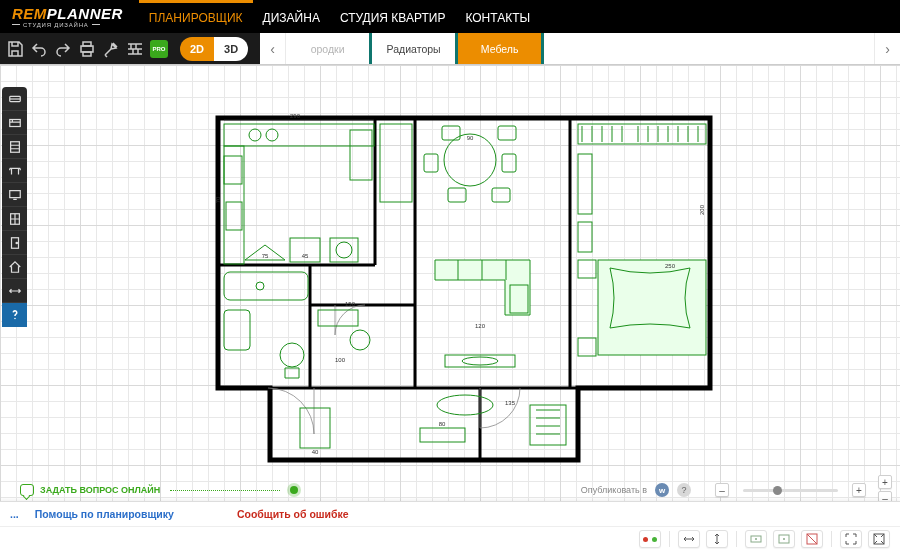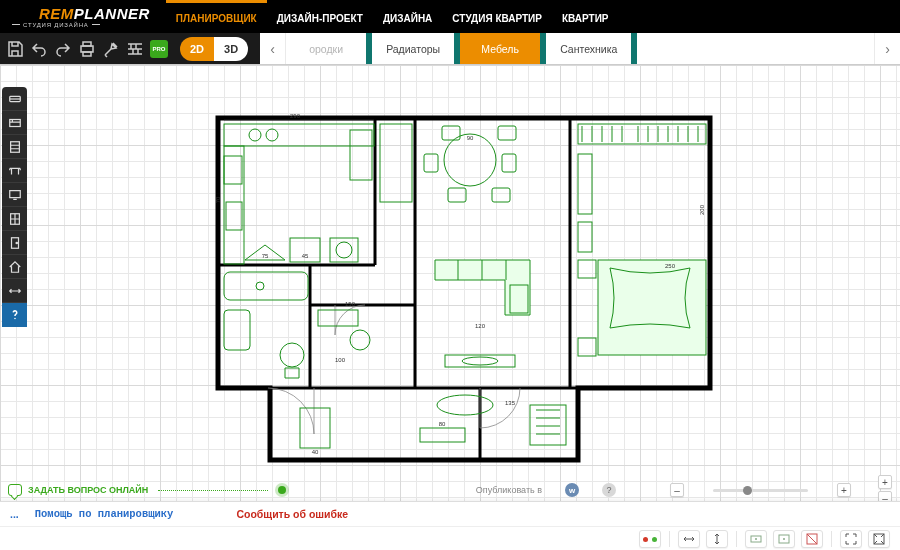--- a/index.html
+++ b/index.html
@@ -13,43 +13,43 @@
     --grid2:#d9d9d9;
     --gray:#8a8a8a;
     --bg:#fff;
   }
   *{box-sizing:border-box;font-family:Arial,Helvetica,sans-serif;}
   html,body{margin:0;padding:0;width:900px;height:550px;overflow:hidden;background:#fff;}
   
   .topbar{height:33px;background:var(--black);display:flex;align-items:center;color:#fff;position:relative;}
   .logo{display:flex;flex-direction:column;align-items:flex-start;padding:0 12px;line-height:1;gap:1px;}
   .logo-main{font-weight:800;letter-spacing:.5px;font-size:15px;}
-  .logo-main .rem{color:var(--orange);font-style:italic;margin-left:27px;}
+  .logo-main .rem{color:var(--orange);font-style:italic;}
   .logo-main .plan{color:#fff;font-style:italic;}
   .logo-sub{font-size:6px;letter-spacing:.8px;color:#ccc;display:flex;align-items:center;gap:3px;}
   .logo-sub .dash{flex:0 0 8px;height:1px;background:#ccc;}
   .nav{display:flex;align-items:stretch;height:33px;margin-left:4px;}
-  .nav a{display:flex;align-items:center;padding:0 10px;font-size:10px;font-weight:700;color:#fff;border-top:3px solid transparent;cursor:pointer;}
+  .nav a{display:flex;align-items:center;padding:0 10px;font-size:12px;font-weight:400;color:#fff;border-top:3px solid transparent;cursor:pointer;}
   .nav a.active{color:var(--orange);border-top-color:var(--orange);}
   .phone{margin-left:auto;padding:0 12px;font-size:15px;font-weight:400;letter-spacing:.5px;}
   .phone b{font-weight:900;}
   
   .secondbar{height:32px;background:var(--dark);display:flex;align-items:stretch;border-bottom:1px solid #ccc;}
   .toolgrp{display:flex;align-items:center;padding:0 6px;gap:6px;}
   .tool-ico{width:18px;height:18px;color:#ccc;display:flex;align-items:center;justify-content:center;cursor:pointer;}
   .tool-ico svg{width:100%;height:100%;stroke:currentColor;fill:none;stroke-width:1.5;}
   .pro-badge{width:18px;height:18px;background:var(--green);border-radius:3px;display:flex;align-items:center;justify-content:center;color:#fff;font-size:6px;font-weight:700;cursor:pointer;}
   .view2d3d{display:flex;align-items:center;height:24px;margin:4px 6px;border-radius:12px;overflow:hidden;font-size:11px;font-weight:700;}
   .view2d{background:var(--orange);color:#fff;padding:0 10px;height:100%;display:flex;align-items:center;cursor:pointer;}
   .view3d{background:#fff;color:#333;padding:0 10px;height:100%;display:flex;align-items:center;cursor:pointer;}
   .tabs{flex:1;display:flex;align-items:stretch;background:#fff;position:relative;margin-left:6px;}
   .tab-arrow{width:26px;display:flex;align-items:center;justify-content:center;color:#777;background:#fff;cursor:pointer;font-size:14px;border-right:1px solid #eaeaea;}
   .tab-arrow.right{border-right:0;border-left:1px solid #eaeaea;}
   .tabs-inner{flex:1;display:flex;overflow:hidden;}
-  .ctab{flex:0 0 auto;min-width:86px;padding:0 14px;display:flex;align-items:center;justify-content:center;font-size:10.5px;color:#444;border-right:6px solid #0f766e;cursor:pointer;white-space:nowrap;}
+  .ctab{flex:0 0 auto;min-width:86px;padding:0 14px;display:flex;align-items:center;justify-content:center;font-size:10.5px;color:#444;border-right:3px solid #0f766e;cursor:pointer;white-space:nowrap;}
   .ctab.active{background:var(--orange);color:#fff;}
   .ctab.fade{color:#b5b5b5;}
   
   .workspace{position:absolute;top:65px;bottom:49px;left:0;right:0;}
   .sidebar{position:absolute;left:2px;top:22px;width:25px;background:#2a2a2a;border-radius:4px;z-index:4;display:flex;flex-direction:column;}
   .side-ico{height:24px;display:flex;align-items:center;justify-content:center;color:#ddd;cursor:pointer;border-bottom:1px solid #3a3a3a;}
   .side-ico:last-child{border-bottom:0;}
   .side-ico.help{background:#1a6aa8;color:#fff;}
   .side-ico svg{width:14px;height:14px;stroke:currentColor;fill:none;stroke-width:1.4;}
   
@@ -59,41 +59,41 @@
       linear-gradient(90deg,var(--grid2) 1px,transparent 1px),
       linear-gradient(var(--grid) 1px,transparent 1px),
       linear-gradient(90deg,var(--grid) 1px,transparent 1px);
     background-size:80px 80px,80px 80px,16px 16px,16px 16px;
     background-position:0 0,0 0,0 0,0 0;
   }
   .plan-wrap{position:absolute;left:210px;top:45px;width:510px;height:360px;}
   .floorplan svg{width:100%;height:100%;}
   .dim{font-size:6px;fill:#333;font-family:Arial;}
   
-  .publish{position:absolute;bottom:49px;left:0;right:0;height:22px;display:flex;align-items:center;padding:0 8px;font-size:9px;background:transparent;z-index:3;}
+  .publish{position:absolute;bottom:49px;left:12px;right:0;height:22px;display:flex;align-items:center;padding:0 8px;font-size:9px;background:transparent;z-index:3;}
   .ask-online{display:flex;align-items:center;gap:6px;color:#3aa91c;font-size:9px;font-weight:700;cursor:pointer;}
   .chat-bubble{width:14px;height:12px;border:1.5px solid #3aa91c;border-radius:3px;position:relative;}
   .chat-bubble::after{content:"";position:absolute;bottom:-4px;left:3px;width:4px;height:4px;border-left:1.5px solid #3aa91c;border-bottom:1.5px solid #3aa91c;transform:rotate(-45deg);background:#fff;}
   .dotline{position:relative;width:110px;height:1px;margin:0 4px;}
   .dotline::before{content:"";position:absolute;inset:0;border-top:1px dotted #3aa91c;}
   .dotpulse{width:8px;height:8px;border-radius:50%;background:#3aa91c;box-shadow:0 0 0 3px rgba(58,169,28,.25);}
-  .publish-right{margin-left:auto;display:flex;align-items:center;gap:23px;text-align:right;}
+  .publish-right{margin-left:auto;display:flex;align-items:center;gap:8px;text-align:right;}
   .publish-label{color:#888;}
   .social{width:14px;height:14px;border-radius:50%;display:flex;align-items:center;justify-content:center;font-size:8px;color:#fff;font-weight:700;cursor:pointer;}
   .vk{background:#6a8bb3;}
   .qm{width:14px;height:14px;border-radius:50%;background:#d8d8d8;color:#666;display:flex;align-items:center;justify-content:center;font-size:9px;cursor:pointer;}
   .slider{width:95px;height:3px;background:#ddd;border-radius:2px;position:relative;cursor:pointer;margin:0 6px;}
   .slider .thumb{position:absolute;top:-3px;left:32%;width:9px;height:9px;border-radius:50%;background:#888;}
   .cornerpm{display:flex;flex-direction:column;gap:2px;margin-left:4px;}
   .pm{width:14px;height:14px;background:#fff;border:1px solid #cfcfcf;border-radius:2px;display:flex;align-items:center;justify-content:center;font-size:10px;color:#555;cursor:pointer;box-shadow:0 1px 1px rgba(0,0,0,.08);}
   
   .footer{position:absolute;bottom:0;left:0;right:0;height:49px;background:#fff;border-top:1px solid #ddd;box-shadow:0 -1px 4px rgba(0,0,0,0.07);z-index:5;}
   .footer-row1{height:24px;display:flex;align-items:center;padding:0 10px;gap:16px;font-size:10.5px;}
   .footer-row1 .dots{color:#2a6ec9;font-weight:700;cursor:pointer;}
-  .footer-row1 .helpplan{color:#2a6ec9;font-weight:700;cursor:pointer;font-family:Liberation Mono, monospace;}
+  .footer-row1 .helpplan{color:#2a6ec9;font-weight:700;cursor:pointer;}
   .footer-row1 .report{color:#c82a1d;font-weight:700;cursor:pointer;margin-left:47px;}
   .footer-row2{height:25px;display:flex;align-items:center;justify-content:flex-end;padding:0 10px;gap:6px;border-top:1px solid #eee;}
   .fbtn{min-width:22px;height:18px;border:1px solid #e0e0e0;border-radius:3px;background:#fff;display:flex;align-items:center;justify-content:center;cursor:pointer;box-shadow:0 1px 1px rgba(0,0,0,.05);}
   .fbtn svg{width:12px;height:12px;}
   .fbtn .dot{width:5px;height:5px;border-radius:50%;}
   .toggle .red{background:#d43a2a;margin-right:2px;}
   .toggle .green{background:#48b338;margin-left:2px;}
   .vsep{width:1px;height:16px;background:#e4e4e4;margin:0 2px;}
 </style>
 </head>
@@ -105,24 +105,23 @@
       <span class="rem">REM</span><span class="plan">PLANNER</span>
     </div>
     <div class="logo-sub">
         <span class="dash"></span>
         <span>СТУДИЯ ДИЗАЙНА</span>
         <span class="dash"></span>
       </div>
   </div>
   <nav class="nav">
     <a class="active">ПЛАНИРОВЩИК</a>
-    <a>ДИЗАЙН-ПРОЕКТ</a>
     <a>ДИЗАЙНА</a>
     <a>СТУДИЯ КВАРТИР</a>
-    <a>КВАРТИР</a>
+    <a>КОНТАКТЫ</a>
   </nav>
 </div>
 
 <div class="secondbar">
   <div class="toolgrp">
     <span class="tool-ico">
         <svg viewBox="0 0 18 18">
           <path d="M3 2h10l3 3v11H3z M6 2v4h6V2 M6 16v-5h6v5"></path>
         </svg>
       </span>
@@ -158,21 +157,20 @@
   <div class="view2d3d">
     <span class="view2d">2D</span>
     <span class="view3d">3D</span>
   </div>
   <div class="tabs">
     <div class="tab-arrow">‹</div>
     <div class="tabs-inner">
       <div class="ctab fade">ородки</div>
       <div class="ctab">Радиаторы</div>
       <div class="ctab active">Мебель</div>
-      <div class="ctab">Сантехника</div>
     </div>
     <div class="tab-arrow right">›</div>
   </div>
 </div>
 
 <div class="workspace">
   <div class="canvas"></div>
 
   <div class="sidebar">
     <div class="side-ico">

